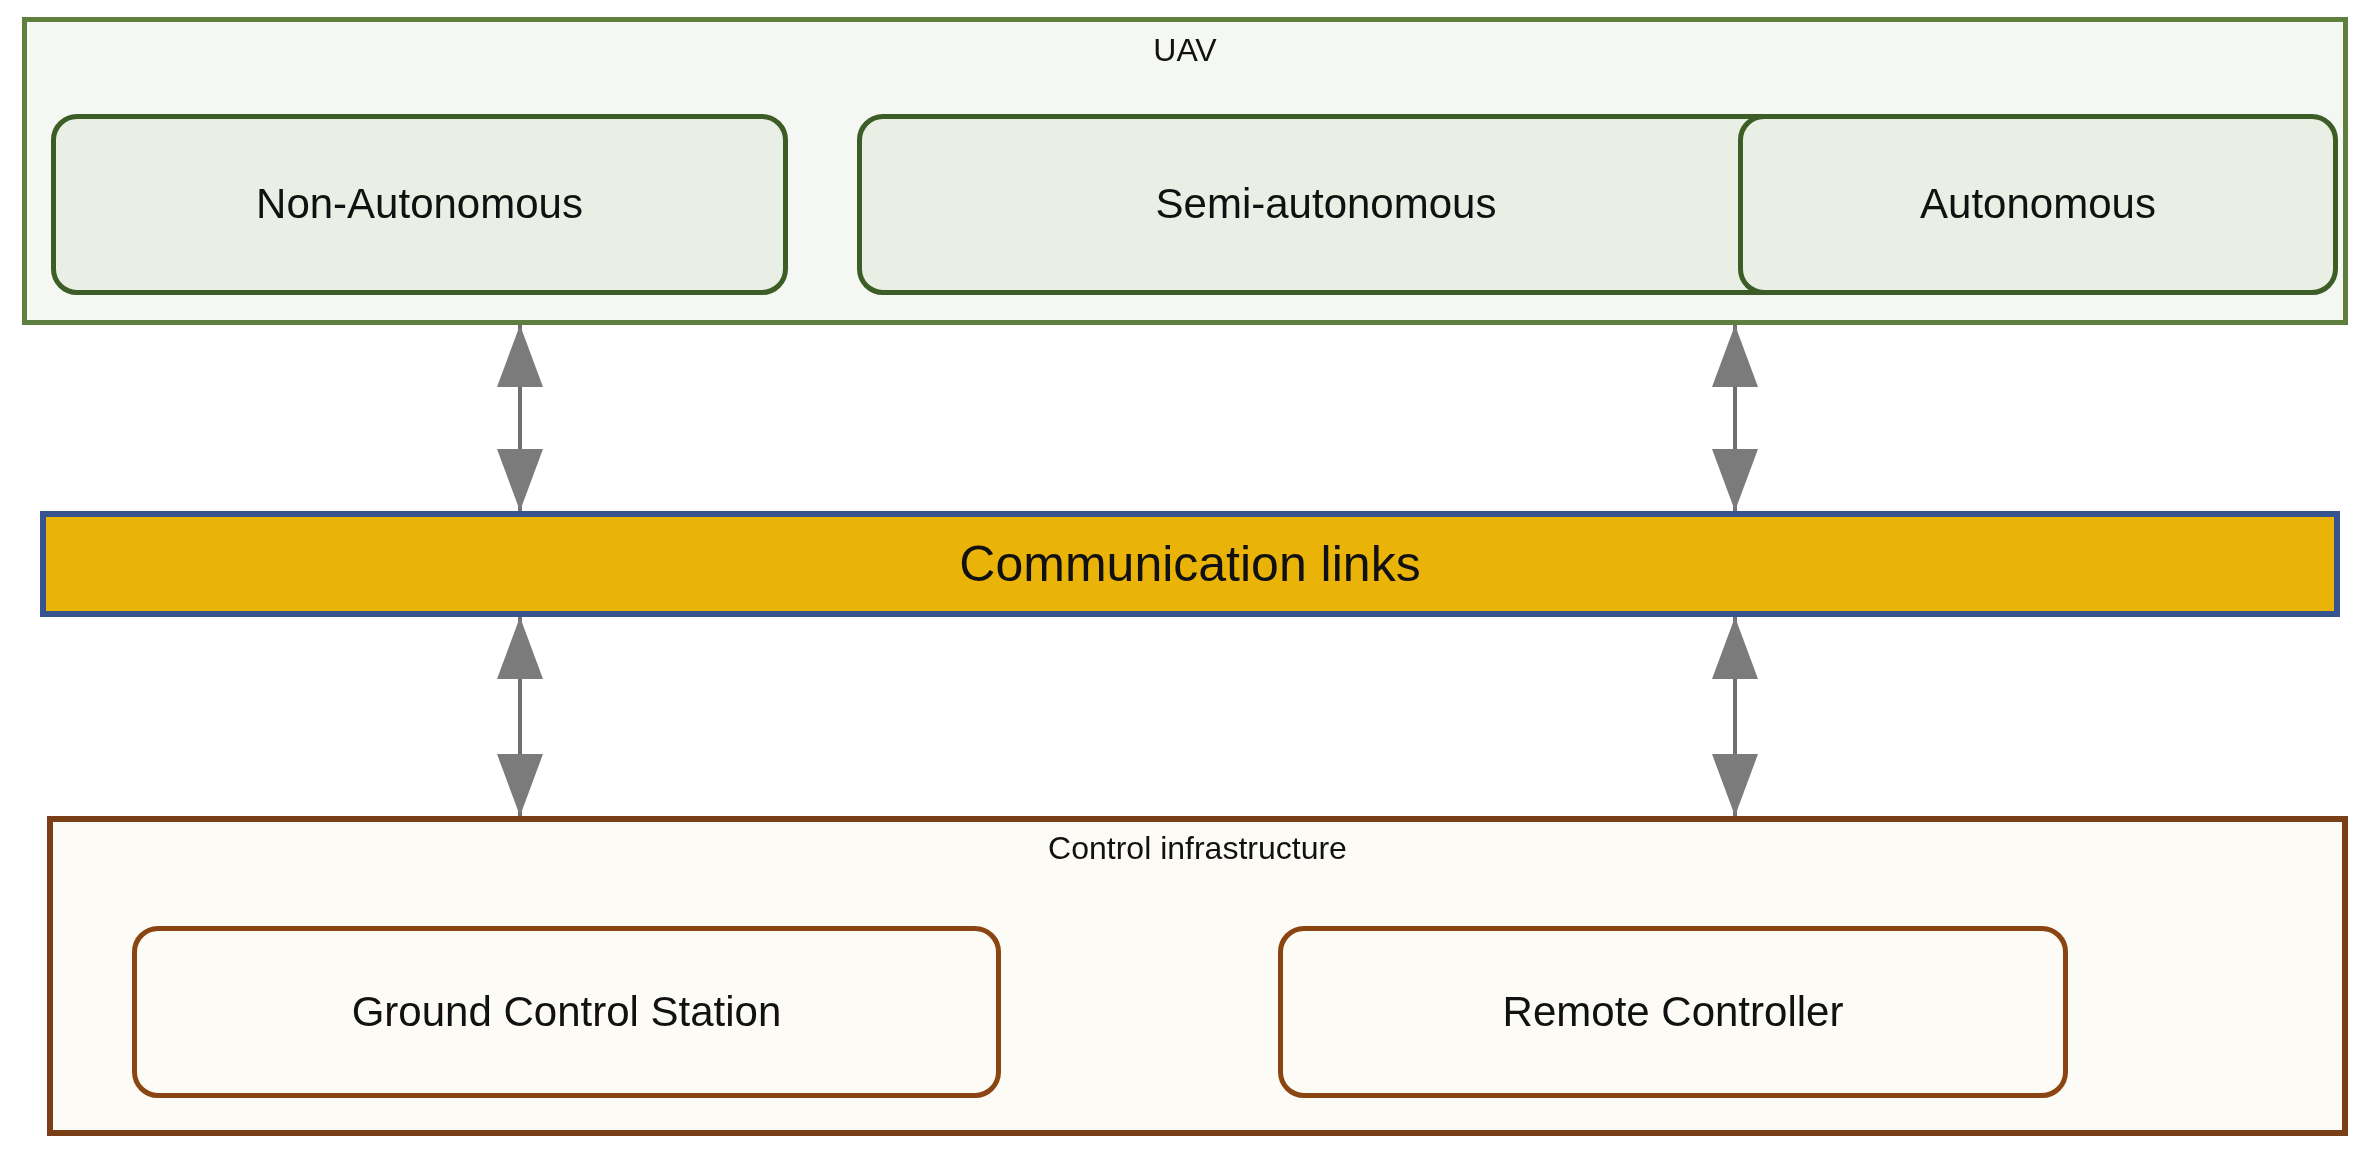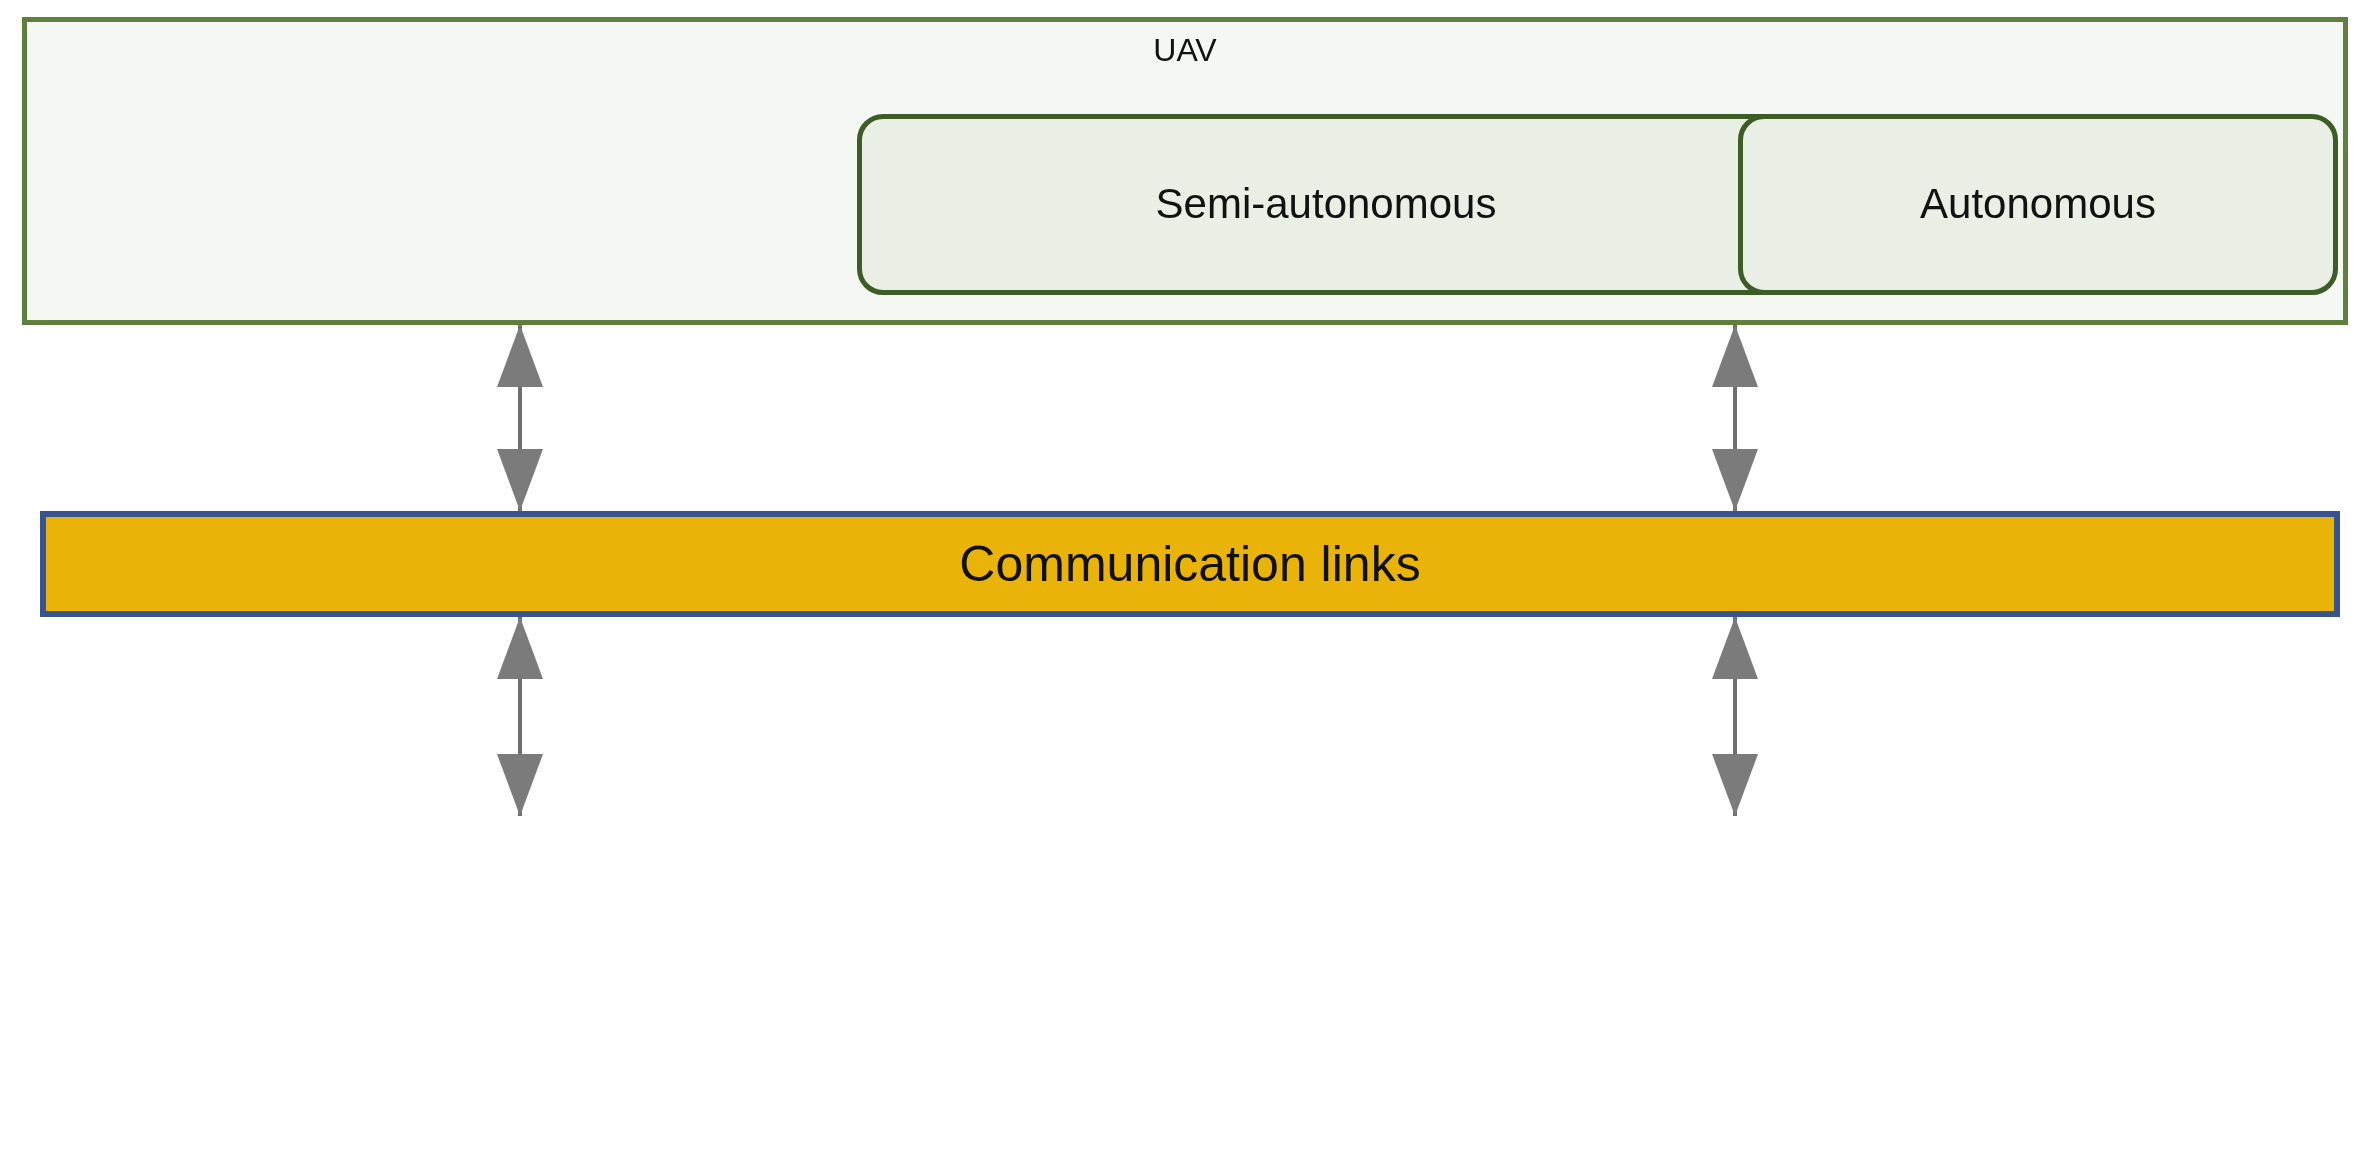--- a/index.html
+++ b/index.html
@@ -142,20 +142,23 @@
   #arrow-comm-ctrl-right { left: 1712px; top: 617px; height: 199px; }
 </style>
 </head>
 <body>
 
 <div id="diagram-root">
 
   <div class="group-box" id="uav-group">
     <div class="group-title">UAV</div>
 
+    <div class="node-box uav-node" id="uav-node-non-autonomous">
+      <span class="node-label">Non-Autonomous</span>
+    </div>
 
     <div class="node-box uav-node" id="uav-node-semi-autonomous">
       <span class="node-label">Semi-autonomous</span>
     </div>
 
     <div class="node-box uav-node" id="uav-node-autonomous">
       <span class="node-label">Autonomous</span>
     </div>
   </div>
 
@@ -180,14 +183,25 @@
     <div class="arrow-head up"></div>
     <div class="arrow-head down"></div>
   </div>
 
   <div class="arrow-link" id="arrow-comm-ctrl-right">
     <div class="arrow-shaft"></div>
     <div class="arrow-head up"></div>
     <div class="arrow-head down"></div>
   </div>
 
+  <div class="group-box" id="control-infra-group">
+    <div class="group-title">Control infrastructure</div>
+
+    <div class="node-box control-node" id="control-node-ground-control-station">
+      <span class="node-label">Ground Control Station</span>
+    </div>
+
+    <div class="node-box control-node" id="control-node-remote-controller">
+      <span class="node-label">Remote Controller</span>
+    </div>
+  </div>
 
 </div>
 
 </body></html>

